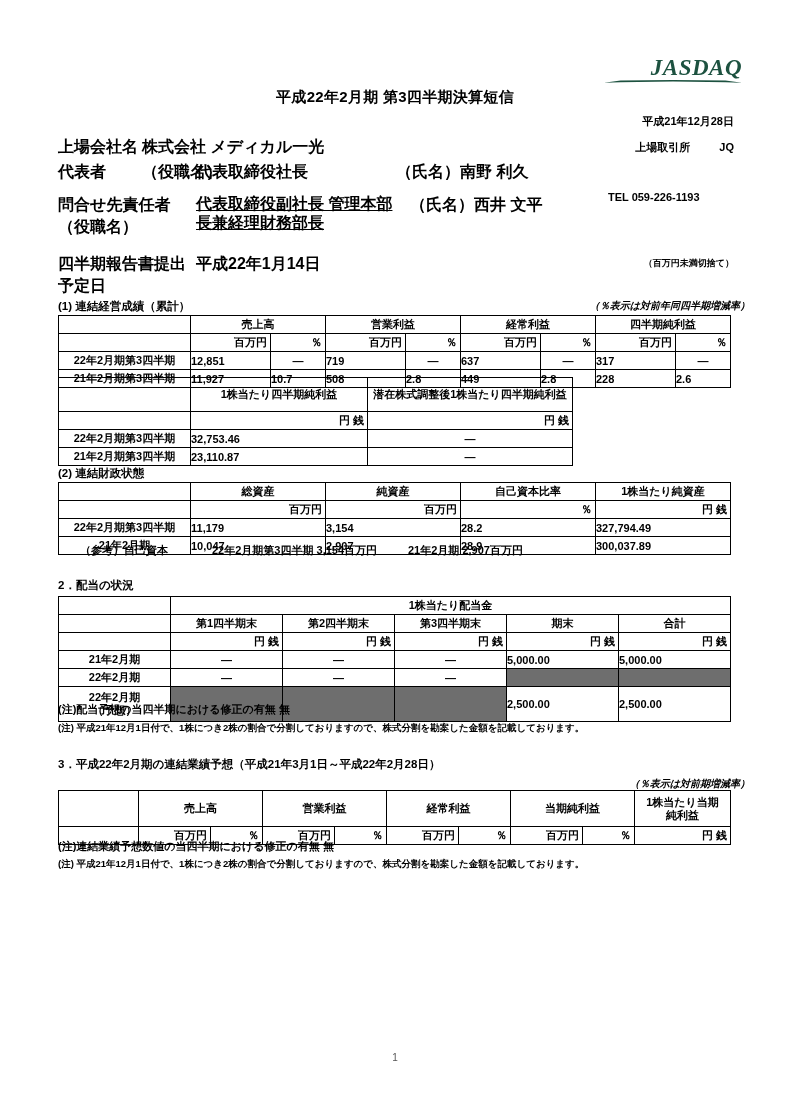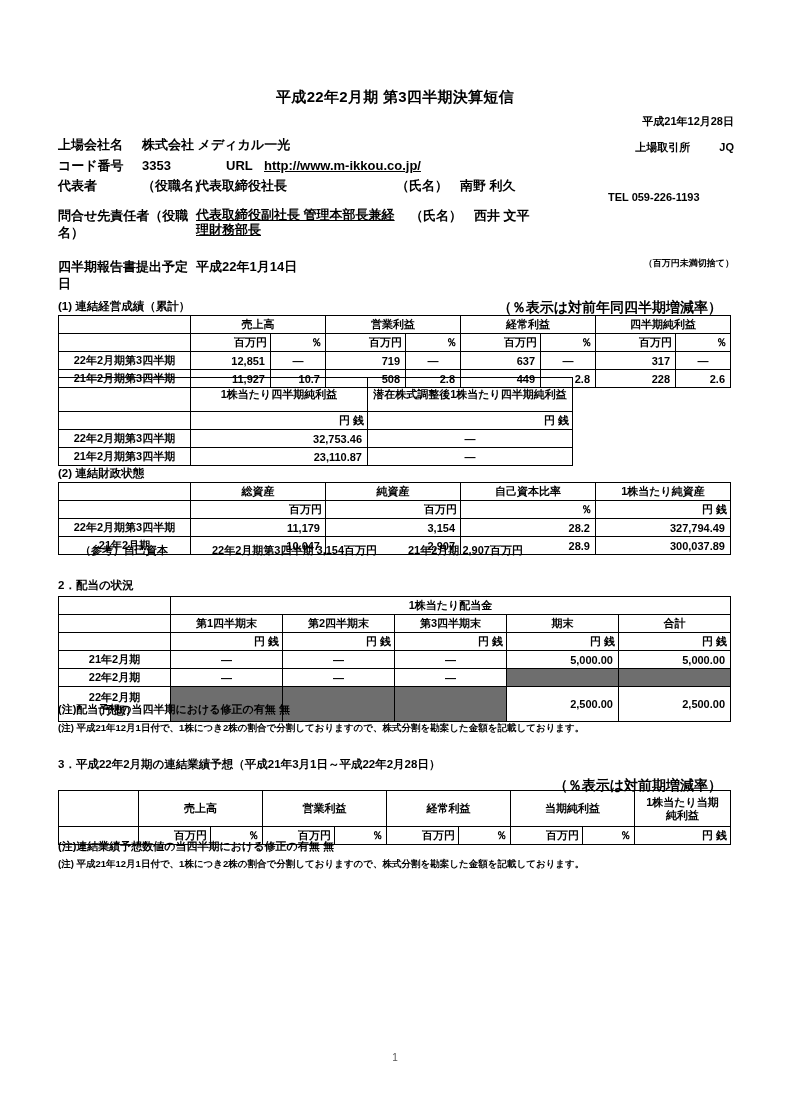--- a/index.html
+++ b/index.html
@@ -81,21 +81,21 @@
     left: 608px;
     font-size: 11px;
     font-weight: bold;
     white-space: nowrap;
   }
 
   .meta {
     position: absolute;
     left: 58px;
     top: 136px;
-    font-size: 13px;
+    font-size: 16px;
     font-weight: bold;
   }
   .meta .row {
     display: flex;
     align-items: flex-start;
     margin-bottom: 3px;
     line-height: 1.35;
   }
   .meta .lbl { width: 138px; flex: none; }
   .meta .lbl-w2 { width: 84px; flex: none; }
@@ -125,23 +125,24 @@
   }
   .sub-h {
     position: absolute;
     left: 58px;
     font-size: 11.5px;
     font-weight: bold;
     white-space: nowrap;
   }
   .pct-note {
     position: absolute;
-    right: 68px;
-    font-size: 14px;
-    font-weight: bold;
+    right: 40px;
+    font-size: 10px;
+    font-weight: bold;
+    font-style: italic;
   }
 
   
   table.ft {
     position: absolute;
     left: 58px;
     border-collapse: collapse;
     table-layout: fixed;
     font-size: 11px;
     font-weight: bold;
@@ -158,21 +159,21 @@
     text-align: center;
   }
   .unit {
     font-size: 8.5px;
     text-align: right;
     padding-right: 3px !important;
     height: 13px !important;
     line-height: 13px;
   }
   .num {
-    text-align: right;
+    text-align: left;
     padding-right: 5px !important;
   }
   .dash {
     text-align: center;
   }
   .rowlbl {
     text-align: center;
   }
   .shade { background: #6e6e6e; }
   .two-line { line-height: 1.15; padding: 1px 2px !important; }
@@ -210,39 +211,37 @@
     text-align: center;
     font-size: 10px;
     color: #555555;
   }
 </style>
 </head>
 <body>
 
 <div class="page">
 
+  <div class="logo-wrap">
+    <div class="logo-text">JASDAQ</div>
+    <div class="logo-swoosh"></div>
+  </div>
 
   <div class="doc-title">平成22年2月期 第3四半期決算短信</div>
 
   <div class="hdr-date">平成21年12月28日</div>
   <div class="hdr-exch">
     <span>上場取引所</span><span class="exch-code">JQ</span>
   </div>
   <div class="hdr-tel">TEL 059-226-1193</div>
 
   <div class="meta">
     <div class="row">
       <span class="lbl-w2">上場会社名</span>
       <span class="val">株式会社 メディカル一光</span>
-    </div>
-    <div class="row">
-      <span class="lbl-w2">コード番号</span>
-      <span class="val" style="width:84px;display:inline-block">3353</span>
-      <span class="val" style="width:38px;display:inline-block">URL</span>
-      <a class="url" href="#">http://www.m-ikkou.co.jp/</a>
     </div>
     <div class="row">
       <span class="lbl-w2">代表者</span>
       <span class="val" style="width:54px;display:inline-block">（役職名）</span>
       <span class="val" style="width:200px;display:inline-block">代表取締役社長</span>
       <span class="namelbl">（氏名）</span>
       <span class="val">南野 利久</span>
     </div>
     <div class="row" style="margin-top:12px">
       <span class="lbl">問合せ先責任者（役職名）</span>

